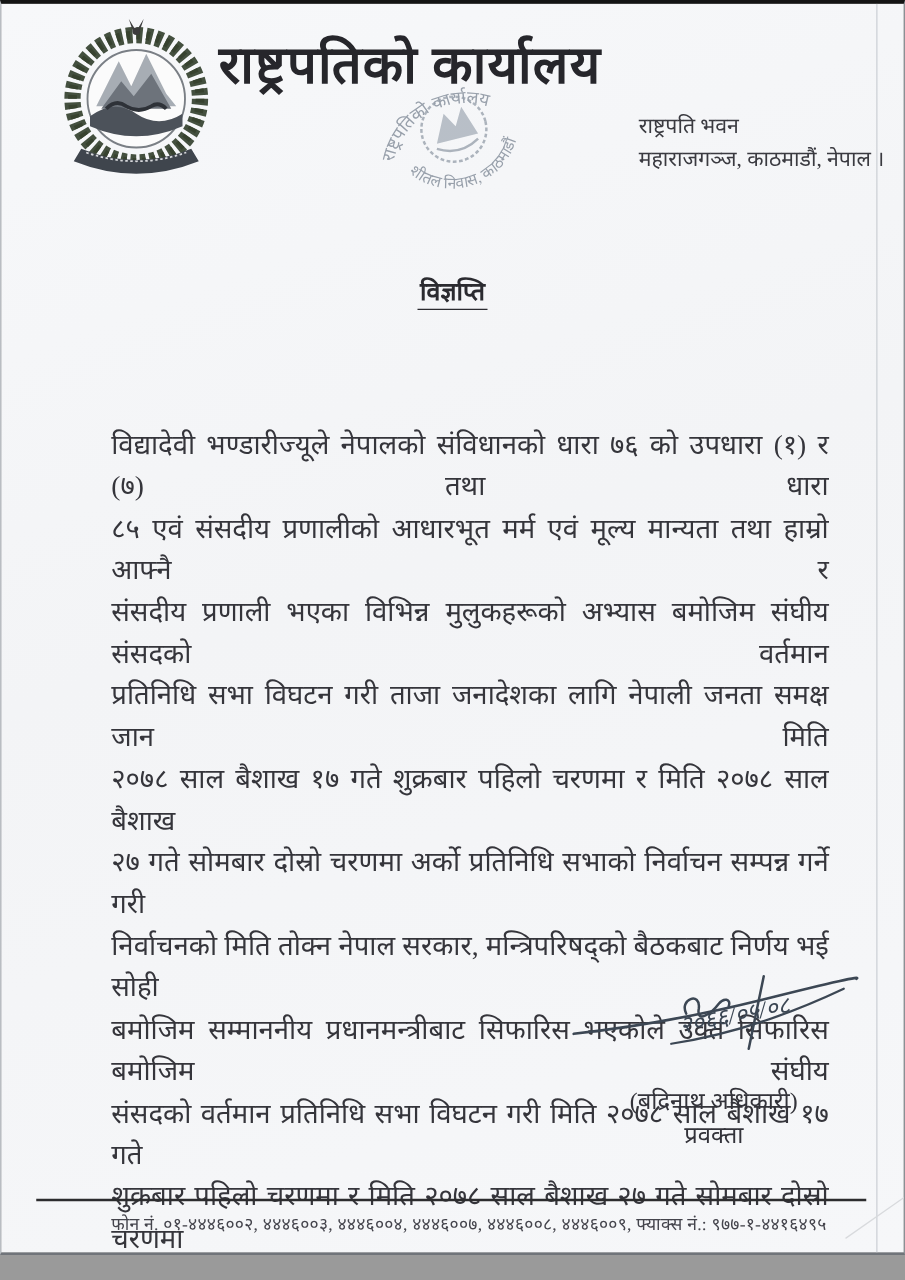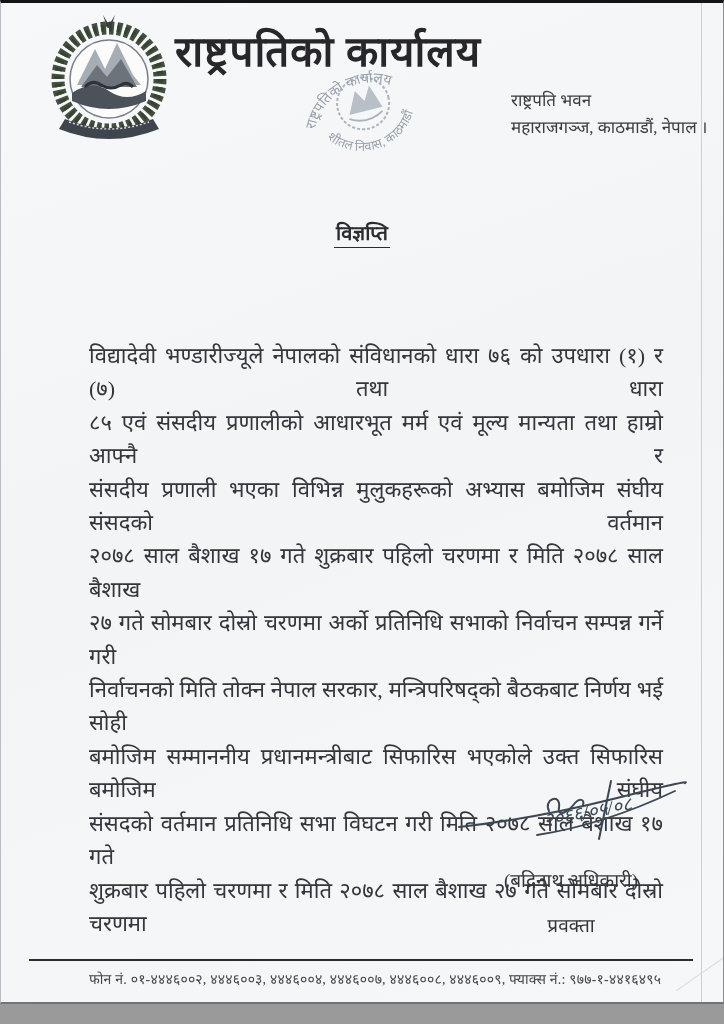--- a/index.html
+++ b/index.html
@@ -45,21 +45,21 @@
   
   .body-text{
     position:absolute;left:88px;top:336px;width:574px;
     font-size:22px;line-height:33.4px;color:#35353b;
   }
   .body-text .line{text-align:justify;text-align-last:justify;}
   
   .sig-block{position:absolute;left:448px;top:772px;width:244px;text-align:center;}
   .sig-scribble{display:block;margin:0 auto;width:236px;height:74px;}
   .sig-name{font-size:19px;color:#33333a;margin-top:18px;}
-  .sig-role{font-size:19px;color:#33333a;margin-top:19px;}
+  .sig-role{font-size:19px;color:#33333a;margin-top:1px;}
   
   .footer-rule{position:absolute;left:28px;top:956px;width:664px;height:2px;background:#2c2c2e;}
   .footer-contact{
     position:absolute;left:88px;top:966px;width:600px;
     font-size:14px;color:#44444c;letter-spacing:.2px;white-space:nowrap;
   }
   .crease{
     position:absolute;right:-8px;bottom:28px;width:60px;height:1px;
     background:#d8dadd;transform:rotate(-35deg);
   }
@@ -119,20 +119,21 @@
   </div>
 
   <div class="doc-title-wrap">
     <span class="doc-title">विज्ञप्ति</span>
   </div>
 
   <div class="body-text">
     <div class="line">विद्यादेवी भण्डारीज्यूले नेपालको संविधानको धारा ७६ को उपधारा (१) र (७) तथा धारा</div>
     <div class="line">८५ एवं संसदीय प्रणालीको आधारभूत मर्म एवं मूल्य मान्यता तथा हाम्रो आफ्नै र</div>
     <div class="line">संसदीय प्रणाली भएका विभिन्न मुलुकहरूको अभ्यास बमोजिम संघीय संसदको वर्तमान</div>
+    <div class="line">प्रतिनिधि सभा विघटन गरी ताजा जनादेशका लागि नेपाली जनता समक्ष जान मिति</div>
     <div class="line">२०७८ साल बैशाख १७ गते शुक्रबार पहिलो चरणमा र मिति २०७८ साल बैशाख</div>
     <div class="line">२७ गते सोमबार दोस्रो चरणमा अर्को प्रतिनिधि सभाको निर्वाचन सम्पन्न गर्ने गरी</div>
     <div class="line">निर्वाचनको मिति तोक्न नेपाल सरकार, मन्त्रिपरिषद्को बैठकबाट निर्णय भई सोही</div>
     <div class="line">बमोजिम सम्माननीय प्रधानमन्त्रीबाट सिफारिस भएकोले उक्त सिफारिस बमोजिम संघीय</div>
     <div class="line">संसदको वर्तमान प्रतिनिधि सभा विघटन गरी मिति २०७८ साल बैशाख १७ गते</div>
     <div class="line">शुक्रबार पहिलो चरणमा र मिति २०७८ साल बैशाख २७ गते सोमबार दोस्रो चरणमा</div>
 
   </div>
 
   <div class="sig-block">

